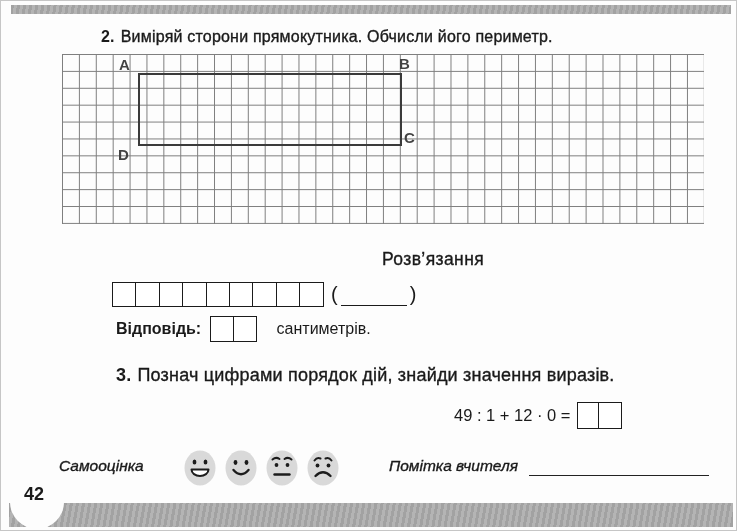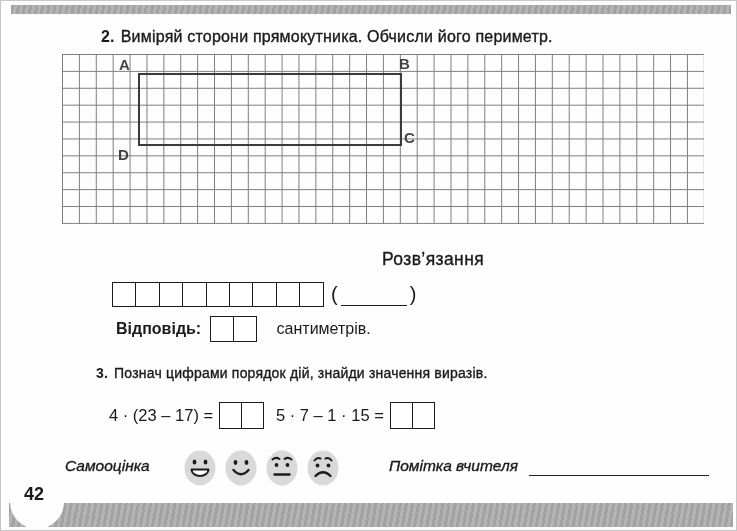--- a/index.html
+++ b/index.html
@@ -14,21 +14,21 @@
   .band{position:absolute; background:var(--band);
     background-image:repeating-linear-gradient(100deg, rgba(0,0,0,.07) 0 3px, rgba(255,255,255,.08) 3px 6px);}
   .top-band{left:10px; top:4px; width:720px; height:9px;}
   .bottom-band{left:8px; top:502px; width:724px; height:24px;}
   .notch{position:absolute; left:9px; top:474px; width:54px; height:54px; border-radius:50%; background:var(--paper);}
   .pagenum{position:absolute; left:23px; top:483px; font-size:18px; font-weight:700;text-align:center;}
 
   .semib{-webkit-text-stroke:.35px currentColor;}
   .heading{position:absolute; font-size:16px; letter-spacing:.2px; white-space:nowrap;}
   .task2{left:100px; top:27px;}
-  .task3{left:95px; top:364px; font-size:14px;}
+  .task3{left:115px; top:364px; font-size:18px;}
   .tnum{font-weight:700; margin-right:6px;}
 
   .grid{
     position:absolute; left:61px; top:53px; width:642px; height:170px;
     background-image:
       linear-gradient(to right, var(--grid-line) 0 1px, transparent 1px),
       linear-gradient(to bottom, var(--grid-line) 0 1px, transparent 1px);
     background-size:16.9px 16.9px; opacity:.82;
   }
   .rect{position:absolute; left:76px; top:19px; width:264px; height:73px;
@@ -50,21 +50,21 @@
   .answer-label{font-weight:700; margin-right:9px;}
   .answer-box .cell{width:24px; height:26px;}
   .answer-unit{margin-left:20px;}
 
   .expr{position:absolute; top:401px; display:flex; align-items:center; gap:6px;
     font-size:16.5px; white-space:nowrap;}
   .ebox .cell{width:23.5px; height:27px; border-width:1.7px; margin-left:-1.7px;}
   .ebox .cell:first-child{margin-left:0;}
 
   .footer-label{position:absolute; top:456px; font-style:italic; font-size:15.5px; white-space:nowrap;}
-  .self{left:64px;}
+  .self{left:58px;}
   .teacher{left:388px;}
   .note-line{position:absolute; left:528px; top:457px; width:180px; height:17px;
     border-bottom:1.5px solid #222;}
   .faces{position:absolute; left:182px; top:448px; display:flex; gap:7px;}
   .faces svg{display:block;}
   .face-bg{fill:var(--face-fill);}
   .ft{stroke:#1c1c1c; stroke-linecap:round; fill:none;}
 </style>
 </head>
 <body>
@@ -111,29 +111,22 @@
         <div class="cell"></div>
         <div class="cell"></div>
       </div>
     <span class="answer-unit">сантиметрів.</span>
   </div>
 
   <div class="heading task3">
     <span class="tnum">3.</span><span class="semib">Познач цифрами порядок дій, знайди значення виразів.</span>
   </div>
 
-  <div class="expr" style="left:108px">
-    <span>4 · (23 – 17) =</span>
-    <div class="cells ebox">
-        <div class="cell"></div>
-        <div class="cell"></div>
-      </div>
-  </div>
-  <div class="expr" style="left:275px">
-    <span>5 · 7 – 1 · 15 =</span>
+  <div class="expr" style="left:453px">
+    <span>49 : 1 + 12 · 0 =</span>
     <div class="cells ebox">
         <div class="cell"></div>
         <div class="cell"></div>
       </div>
   </div>
 
   <div class="footer-label self semib">Самооцінка</div>
 
   <div class="faces">
     <svg width="34" height="38" viewBox="0 0 34 38">

